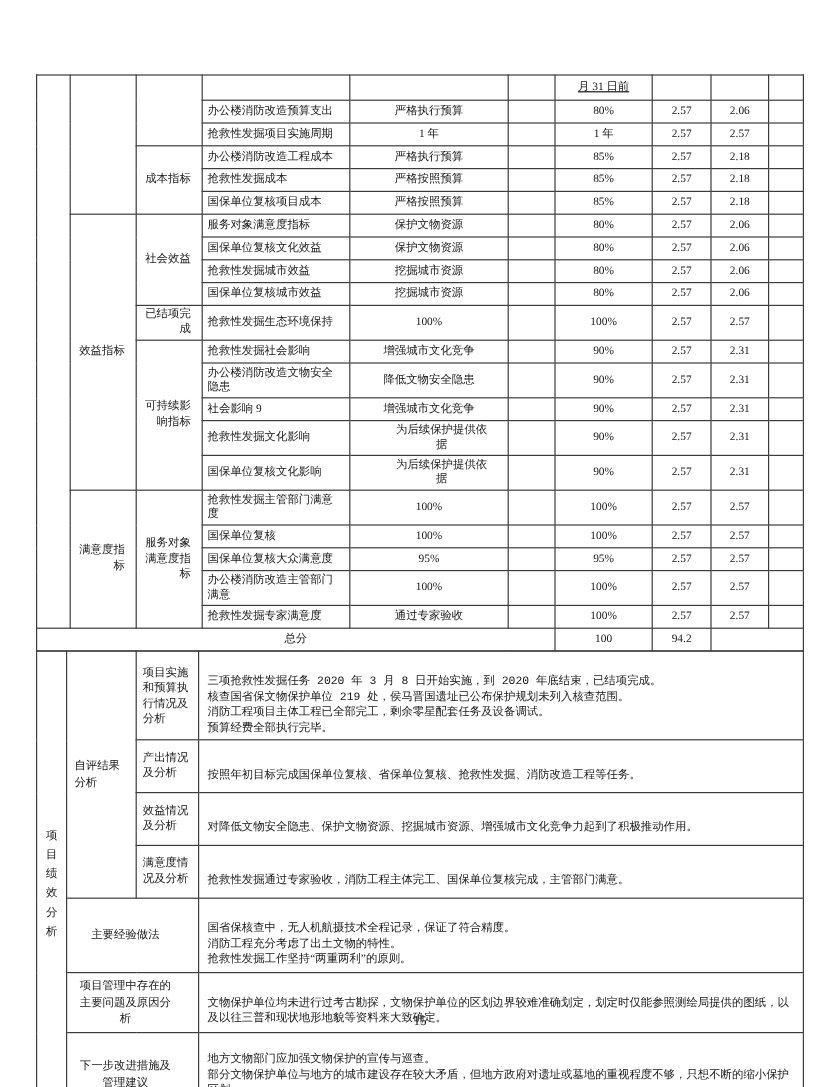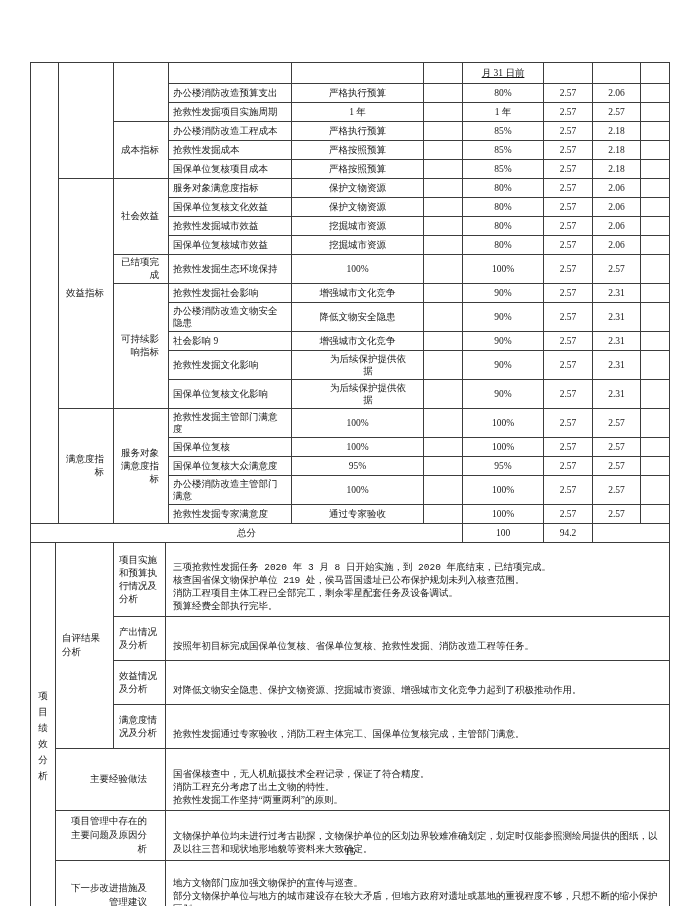--- a/index.html
+++ b/index.html
@@ -15,21 +15,21 @@
   .t1 td.grp{text-align:right;padding:1px 9px 1px 5px;word-break:break-all;line-height:13px;}
   .t1 tr.h18 td{height:18px;text-decoration:underline;}
   .t1 tr.h16 td{height:16px;}
   .t1 tr.h26 td{height:26px;}
   .wrap8{display:inline-block;max-width:78px;word-break:break-all;margin-left:21px;}
   
   .t2{margin-top:-1px;}
   .t2 td.vlabel{text-align:center;word-break:break-all;line-height:16px;padding:0 7px;}
   .t2 td.lbl{text-align:left;padding:1px 10px 1px 6px;word-break:break-all;line-height:14px;}
   .t2 td.sublbl{text-align:left;padding:1px 8px 1px 5px;word-break:break-all;line-height:13px;}
-  .t2 td.lbl2{text-align:right;padding:1px 18px 1px 6px;word-break:break-all;line-height:14px;font-family:Liberation Mono, monospace;}
+  .t2 td.lbl2{text-align:center;padding:1px 18px 1px 6px;word-break:break-all;line-height:14px;}
   .t2 td.content{text-align:left;padding:16px 8px 1px 7px;white-space:pre-line;line-height:13px;}
   .t2 tr.s1 td{height:56px;font-family:Liberation Mono, monospace;} .t2 tr.s2 td{height:26px;} .t2 tr.s5 td{height:44px;}
   .t2 tr.s6 td{height:32px;} .t2 tr.s7 td{height:50px;}
   .pageno{position:absolute;left:0;top:845px;width:700px;text-align:center;
           font-size:11px;color:#222;}
 </style>
 </head>
 <body>
 
 <div class="page">

